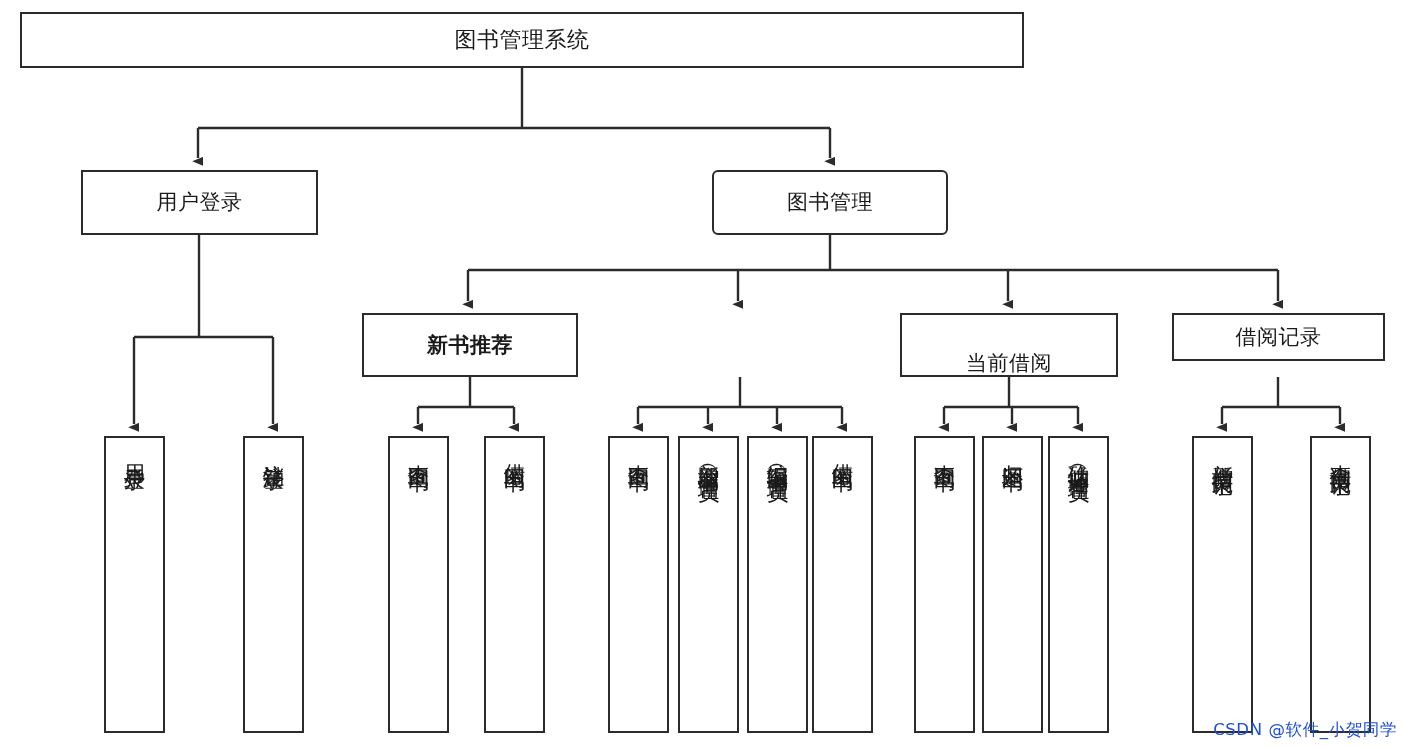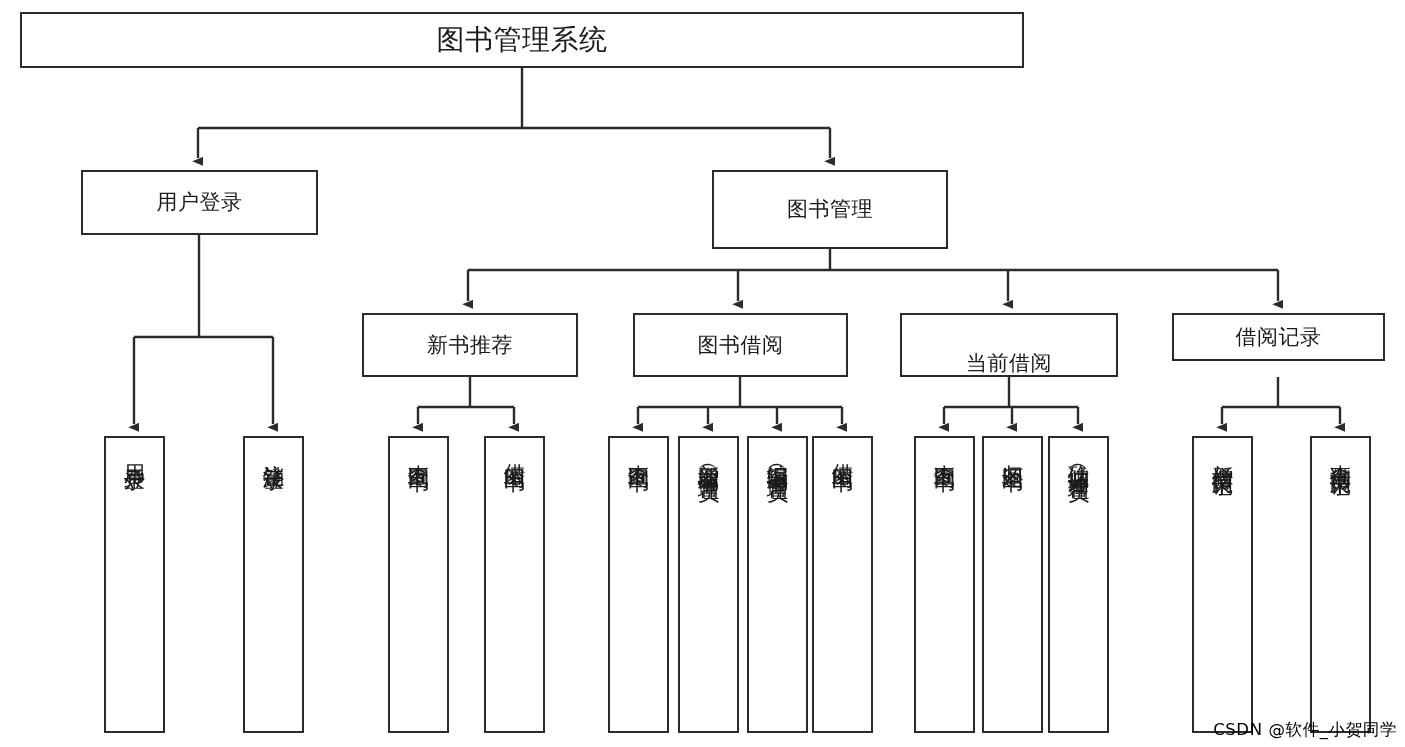--- a/index.html
+++ b/index.html
@@ -49,28 +49,28 @@
     padding-top: 9px;
   }
   .node.vertical .label {
     writing-mode: vertical-rl;
     text-orientation: upright;
     font-size: 21.5px;
     letter-spacing: 2.5px;
     white-space: nowrap;
   }
   .node.root .label {
-    font-size: 28px;
+    font-size: 22px;
   }
   #watermark {
     position: absolute;
     right: 8px;
     bottom: 6px;
     font-size: 16.5px;
-    color: #000000;
+    color: #1d4ed8;
     letter-spacing: 0.6px;
     z-index: 6;
     white-space: nowrap;
   }
 </style>
 </head>
 <body>
 
 <div id="canvas">
 
@@ -124,29 +124,26 @@
     </g>
   </svg>
 
   <div class="node horizontal root" style="left:20px; top:12px; width:1004px; height:56px;">
     <span class="label">图书管理系统</span>
   </div>
 
   <div class="node horizontal" style="left:81px; top:170px; width:237px; height:65px;">
     <span class="label">用户登录</span>
   </div>
-  <div class="node horizontal" style="left:712px; top:170px; width:236px; height:79px;">
+  <div class="node horizontal" style="left:712px; top:170px; width:236px; height:65px;border-radius:6px;">
     <span class="label">图书管理</span>
   </div>
 
-  <div class="node horizontal" style="left:362px; top:313px; width:216px; height:64px;">
+  <div class="node horizontal" style="left:362px; top:313px; width:216px; height:64px;font-weight:bold;">
     <span class="label">新书推荐</span>
-  </div>
-  <div class="node horizontal" style="left:633px; top:313px; width:215px; height:64px;">
-    <span class="label">图书借阅</span>
   </div>
   <div class="node horizontal" style="left:900px; top:313px; width:218px; height:64px;align-items:flex-end;">
     <span class="label">当前借阅</span>
   </div>
   <div class="node horizontal" style="left:1172px; top:313px; width:213px; height:48px;">
     <span class="label">借阅记录</span>
   </div>
 
   <div class="node vertical" style="left:104px; top:436px; width:61px; height:297px;">
     <span class="label">用户登录</span>

